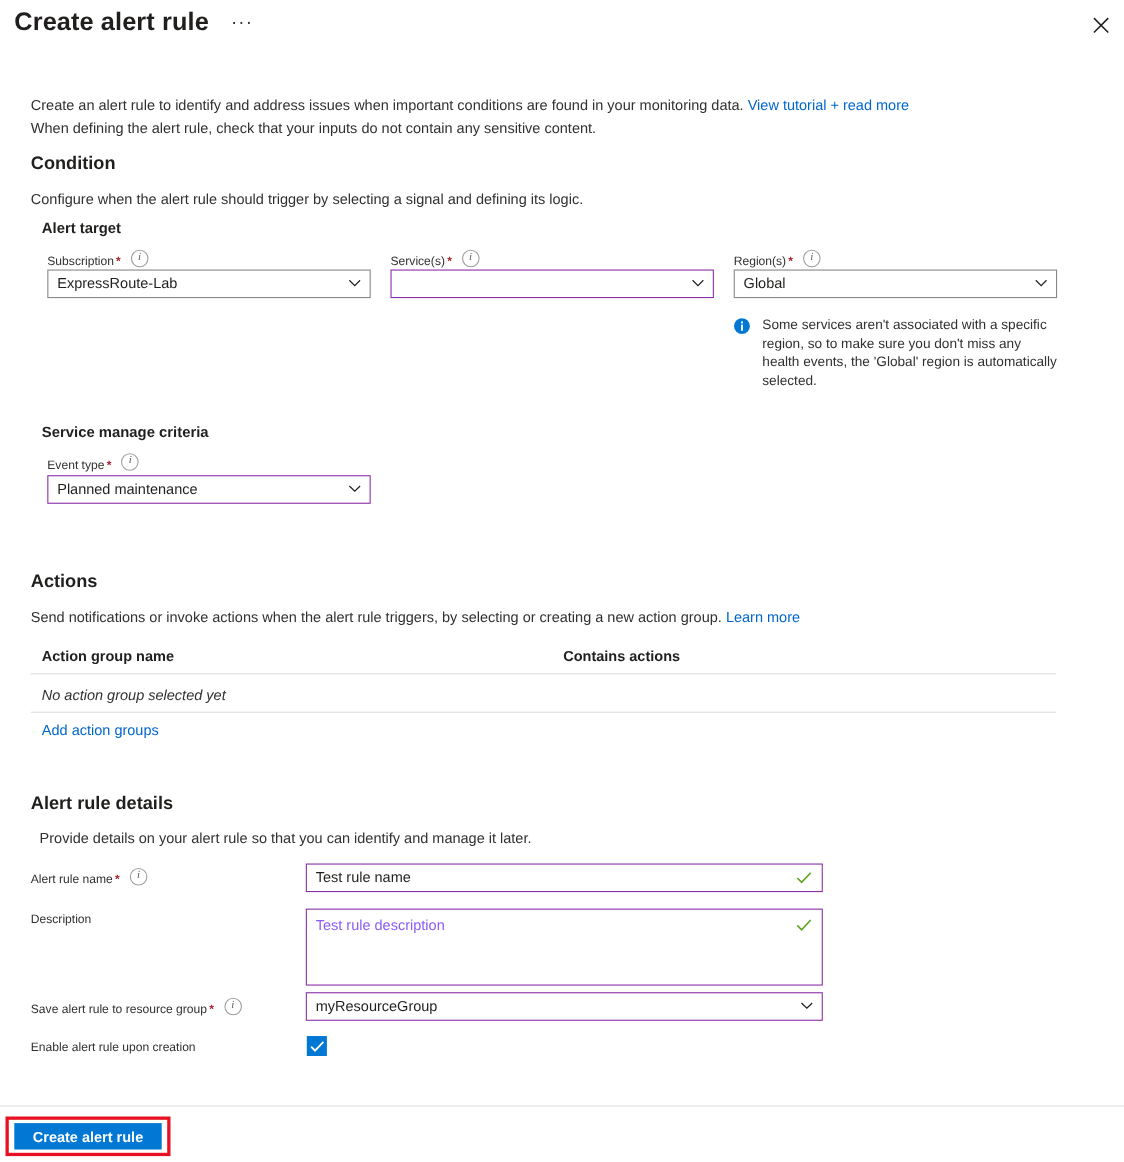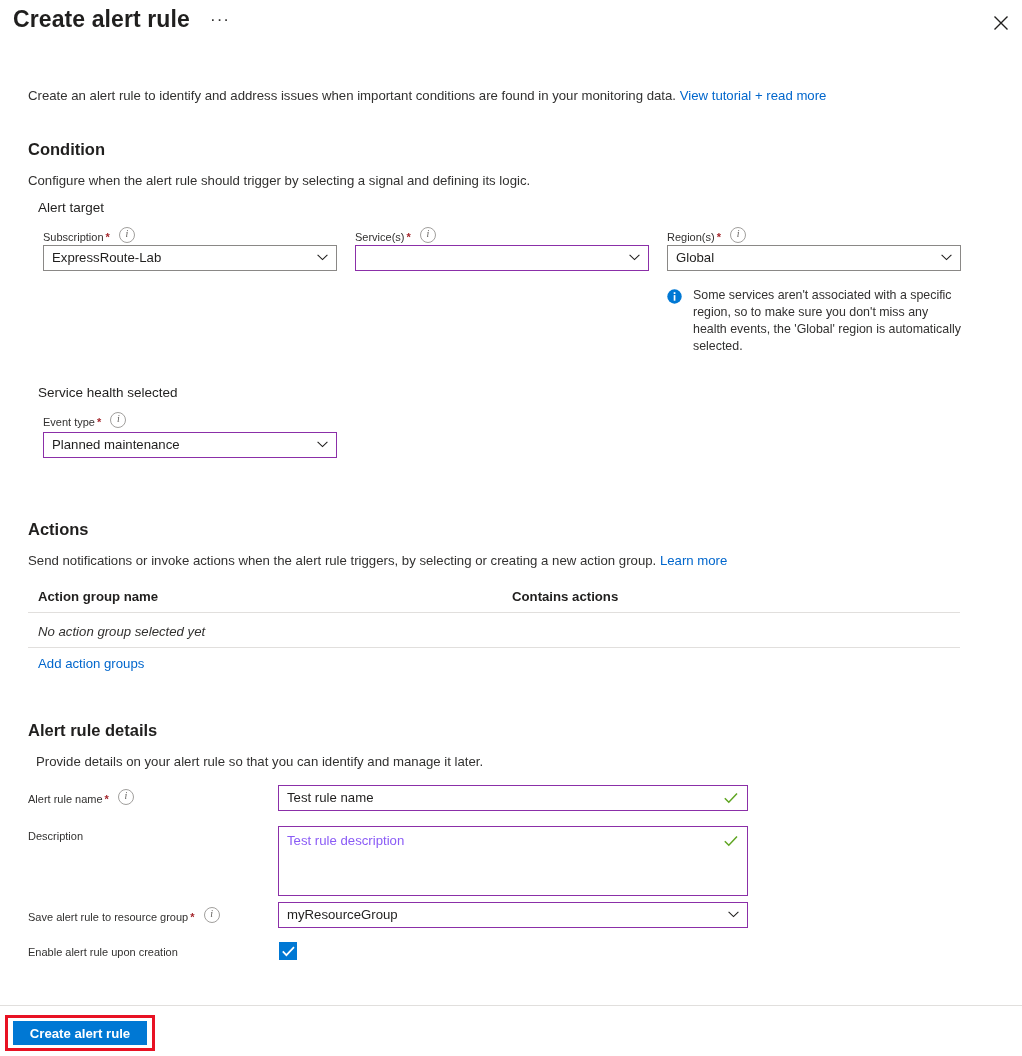--- a/index.html
+++ b/index.html
@@ -82,21 +82,21 @@
   .section-sub {
     position: absolute;
     font-size: 13.2px;
     color: #323130;
   }
 
   
   .group-h {
     position: absolute;
     font-size: 13.5px;
-    font-weight: 400;
+    font-weight: 700;
     color: #201f1e;
   }
 
   .fld-label {
     position: absolute;
     font-size: 11px;
     color: #323130;
     white-space: nowrap;
   }
   .req {
@@ -278,20 +278,21 @@
       <path d="M5.5 5.5 L18.5 18.5 M18.5 5.5 L5.5 18.5" stroke="#201f1e" stroke-width="1.4" fill="none"></path>
     </svg>
   </div>
 </div>
 
 <div class="content">
 
   <div class="intro">
     <span>Create an alert rule to identify and address issues when important conditions are found in your monitoring data.</span>
     <a class="link">View tutorial + read more</a><br>
+    <span>When defining the alert rule, check that your inputs do not contain any sensitive content.</span>
   </div>
 
   <div class="section-h" style="left:28px; top:94px;">Condition</div>
   <div class="section-sub" style="left:28px; top:127px;">Configure when the alert rule should trigger by selecting a signal and defining its logic.</div>
 
   <div class="group-h" style="left:38px; top:154px;">Alert target</div>
 
   <div class="fld-label" style="left:43px; top:181px;">
     <span>Subscription</span><span class="req">*</span>
     <span class="info-o"></span>
@@ -334,21 +335,21 @@
     <span class="note-ic">
       <svg width="15" height="15" viewBox="0 0 15 15">
         <circle cx="7.5" cy="7.5" r="7.2" fill="#0078d4"></circle>
         <rect x="6.7" y="6.1" width="1.7" height="5.6" fill="#ffffff"></rect>
         <rect x="6.7" y="3.2" width="1.7" height="1.8" fill="#ffffff"></rect>
       </svg>
     </span>
     <span class="note-tx">Some services aren't associated with a specific region, so to make sure you don't miss any health events, the 'Global' region is automatically selected.</span>
   </div>
 
-  <div class="group-h" style="left:38px; top:339px;">Service health selected</div>
+  <div class="group-h" style="left:38px; top:339px;">Service manage criteria</div>
   <div class="fld-label" style="left:43px; top:366px;">
     <span>Event type</span><span class="req">*</span>
     <span class="info-o"></span>
   </div>
   <div class="ctl focusd" style="left:43px; top:386px; width:294px;">
     <span class="val">Planned maintenance</span>
     <span class="chev">
       <svg width="11" height="7" viewBox="0 0 11 7">
           <path d="M0.6 0.8 L5.5 5.6 L10.4 0.8" stroke="#201f1e" stroke-width="1.1" fill="none"></path>
         </svg>

